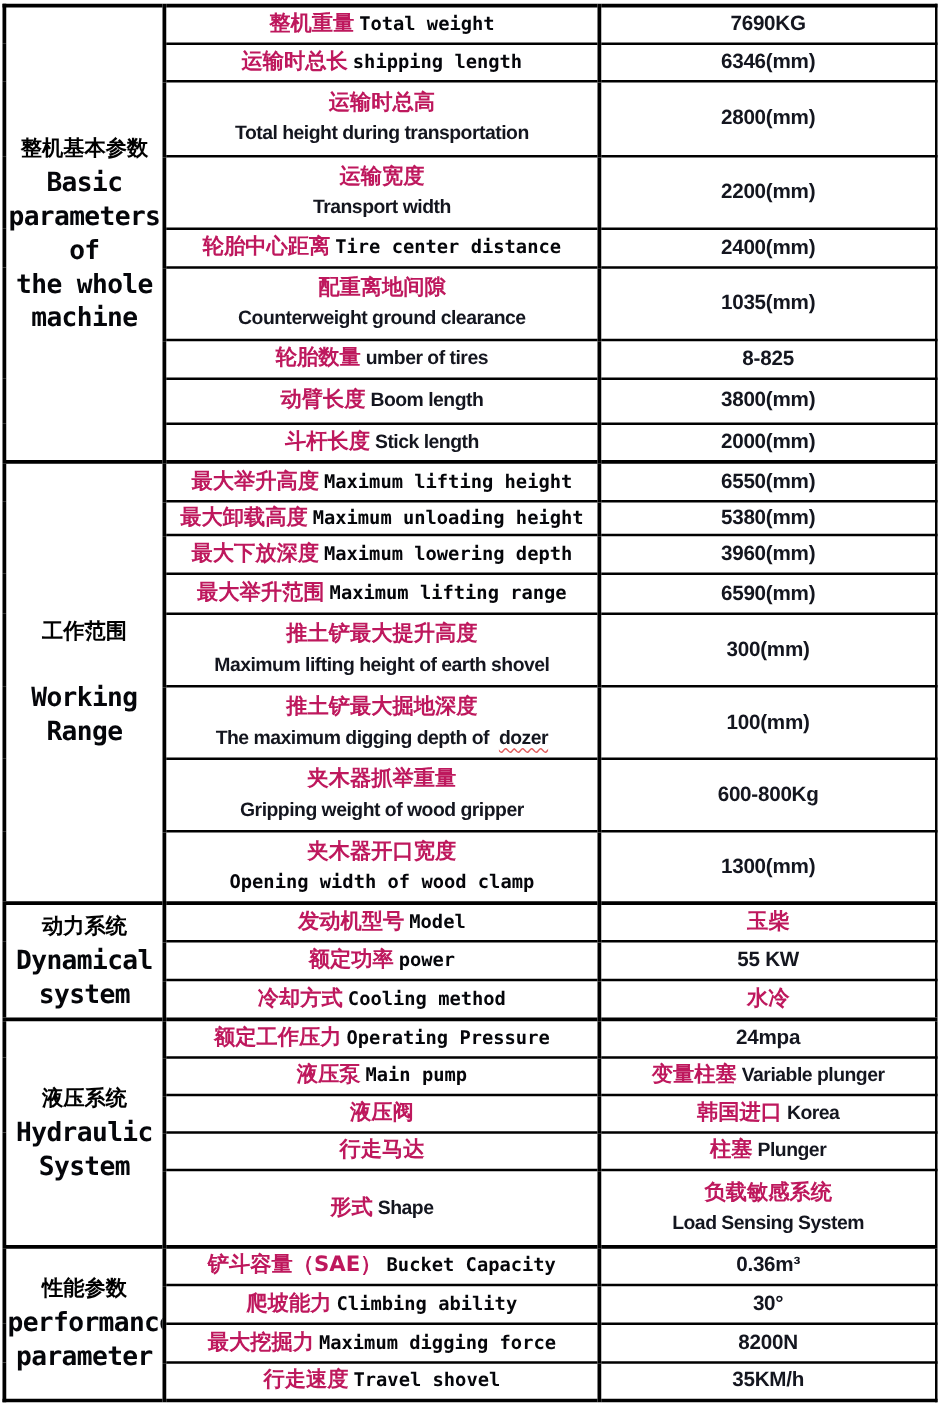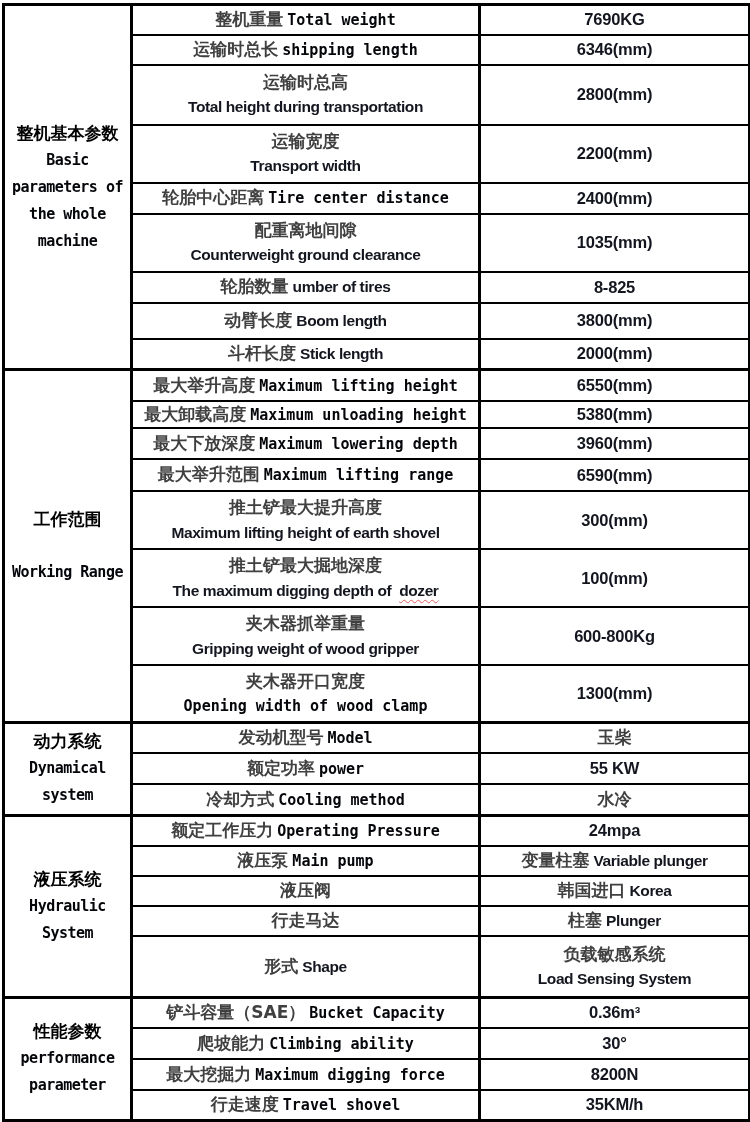--- a/index.html
+++ b/index.html
@@ -5,29 +5,29 @@
   html,body{margin:0;padding:0;background:#ffffff;}
   body{width:750px;height:1122px;overflow:hidden;}
   .wrap{padding:3px 2px 0 2px;}
   table{border-collapse:collapse;table-layout:fixed;width:746px;border:3px solid #000;}
   col.c-cat{width:128px;}
   col.c-param{width:348px;}
   col.c-val{width:270px;}
   td{border:2px solid #000;text-align:center;vertical-align:middle;padding:0 3px;overflow:hidden;}
   td.param-cell{border-left:3px solid #000;border-right:3px solid #000;}
   tr.sec-top td{border-top:3px solid #000;}
-  .zh{font-family:"DejaVu Sans","Liberation Sans",sans-serif;font-weight:bold;font-size:17px;color:#404040;}
+  .zh{font-family:"DejaVu Sans","Liberation Sans",sans-serif;font-weight:bold;font-size:17px;color:#be185d;}
   .mono{font-family:"DejaVu Sans Mono","Liberation Mono",monospace;font-weight:bold;font-size:15px;color:#05060a;}
   .narrow{font-family:"Liberation Sans","DejaVu Sans",sans-serif;font-weight:bold;font-size:15.5px;letter-spacing:-0.4px;color:#14161f;}
   .num{font-family:"Liberation Sans","DejaVu Sans",sans-serif;font-weight:bold;font-size:16.5px;letter-spacing:-0.2px;color:#14161f;}
   .sq{text-decoration-line:underline;text-decoration-style:wavy;text-decoration-color:#e05c5c;text-decoration-thickness:1px;text-underline-offset:3px;}
   .seg{white-space:pre-wrap;}
   td.cat-cell{line-height:27px;padding:0 1px;}
   .cat-zh{font-family:"DejaVu Sans","Liberation Sans",sans-serif;font-weight:bold;font-size:17px;color:#000;}
-  .cat-en{font-family:"DejaVu Sans Mono","Liberation Mono",monospace;font-weight:bold;font-size:15px;color:#05060a;letter-spacing:-0.5px;}
+  .cat-en{font-family:"DejaVu Sans Mono","Liberation Mono",monospace;font-weight:bold;font-size:21px;color:#05060a;letter-spacing:-0.5px;}
   .cat-gap{margin-top:26px;}
   td.param-cell,td.value-cell{line-height:1.5;}
 </style>
 </head>
 <body>
 
 <div class="wrap">
   <table>
     <colgroup>
       <col class="c-cat">

